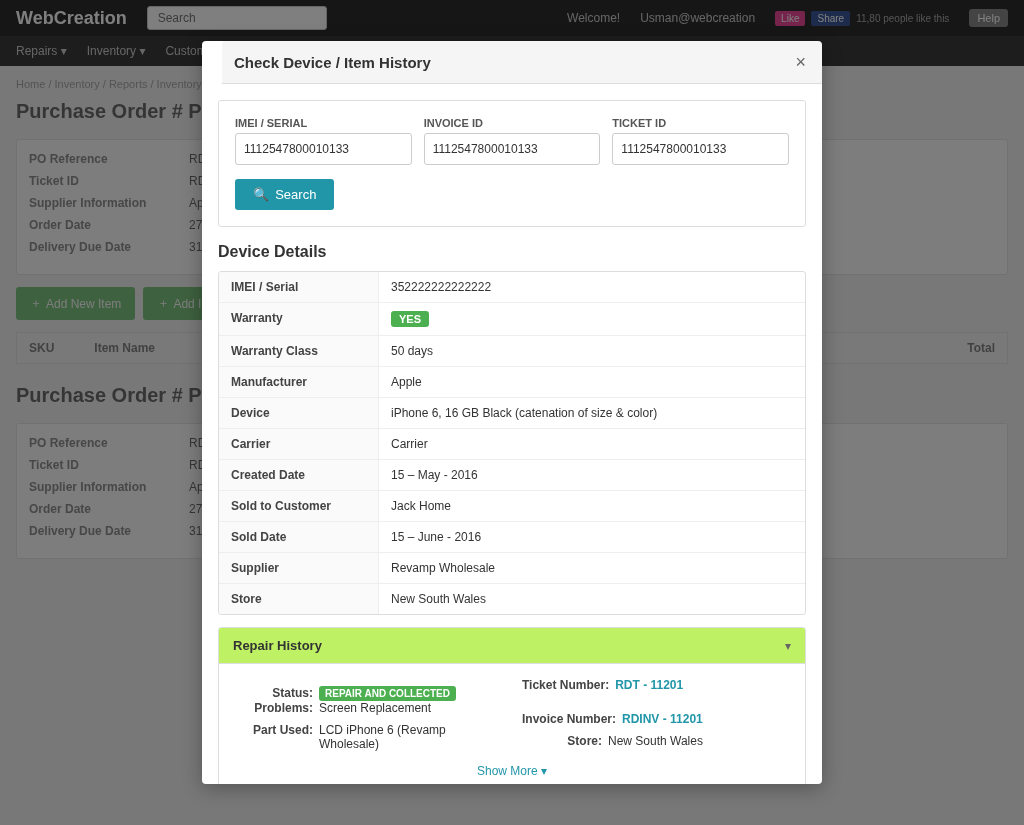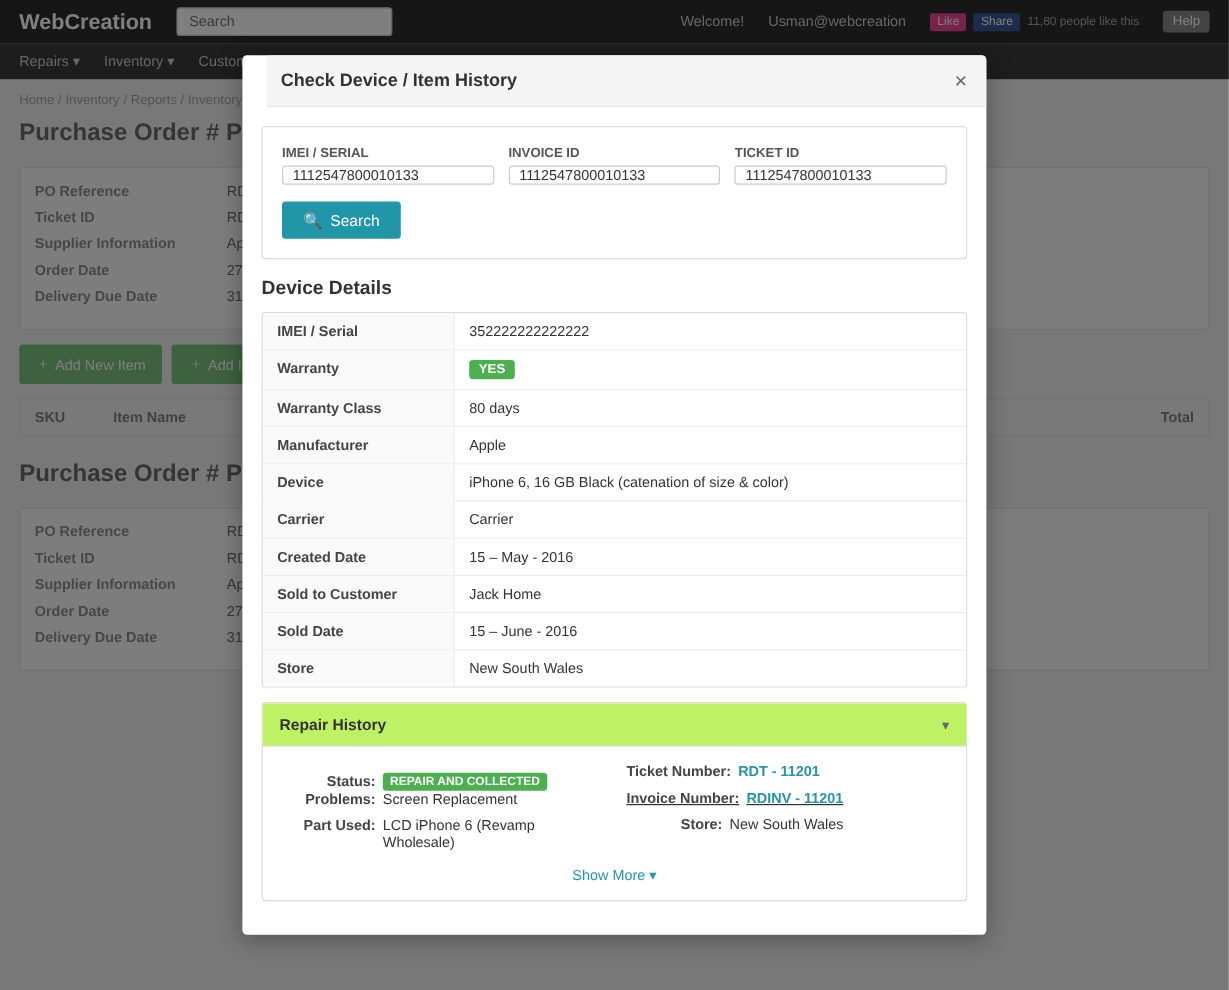--- a/index.html
+++ b/index.html
@@ -167,21 +167,21 @@
       display: block;
       font-size: 11px;
       font-weight: bold;
       color: #555;
       margin-bottom: 4px;
       text-transform: uppercase;
     }
 
     .search-field input {
       width: 100%;
-      height: 16px;
+      height: 32px;
       border: 1px solid #ccc;
       border-radius: 3px;
       padding: 0 8px;
       font-size: 12px;
       color: #333;
     }
 
     .search-btn {
       background: #2196a8;
       color: #fff;
@@ -541,21 +541,21 @@
               <div class="detail-val">352222222222222</div>
             </div>
             <div class="detail-row">
               <div class="detail-key">Warranty</div>
               <div class="detail-val">
                 <span class="badge-yes">YES</span>
               </div>
             </div>
             <div class="detail-row">
               <div class="detail-key">Warranty Class</div>
-              <div class="detail-val">80 days</div>
+              <div class="detail-val">50 days</div>
             </div>
             <div class="detail-row">
               <div class="detail-key">Manufacturer</div>
               <div class="detail-val">Apple</div>
             </div>
             <div class="detail-row">
               <div class="detail-key">Device</div>
               <div class="detail-val">iPhone 6, 16 GB Black (catenation of size &amp; color)</div>
             </div>
             <div class="detail-row">
@@ -566,20 +566,24 @@
               <div class="detail-key">Created Date</div>
               <div class="detail-val">15 – May - 2016</div>
             </div>
             <div class="detail-row">
               <div class="detail-key">Sold to Customer</div>
               <div class="detail-val">Jack Home</div>
             </div>
             <div class="detail-row">
               <div class="detail-key">Sold Date</div>
               <div class="detail-val">15 – June - 2016</div>
+            </div>
+            <div class="detail-row">
+              <div class="detail-key">Supplier</div>
+              <div class="detail-val">Revamp Wholesale</div>
             </div>
             <div class="detail-row">
               <div class="detail-key">Store</div>
               <div class="detail-val">New South Wales</div>
             </div>
           </div>
       </div>
 
       <div class="repair-history">
         <div class="repair-history-header">
@@ -602,21 +606,21 @@
                 <span class="repair-item-label">Part Used:</span>
                 <span class="repair-item-value">LCD iPhone 6 (Revamp Wholesale)</span>
               </div>
             </div>
 
             <div>
               <div class="repair-item">
                 <span class="repair-item-label">Ticket Number:</span>
                 <a href="#" class="ticket-link">RDT - 11201</a>
               </div>
-              <div class="repair-item" style="margin-top:8px;text-decoration:underline;">
+              <div class="repair-item" style="margin-top:20px;">
                 <span class="repair-item-label">Invoice Number:</span>
                 <a href="#" class="ticket-link">RDINV - 11201</a>
               </div>
               <div class="repair-item" style="margin-top:8px;">
                 <span class="repair-item-label">Store:</span>
                 <span class="repair-item-value">New South Wales</span>
               </div>
             </div>
           </div>
           <div class="show-more">

